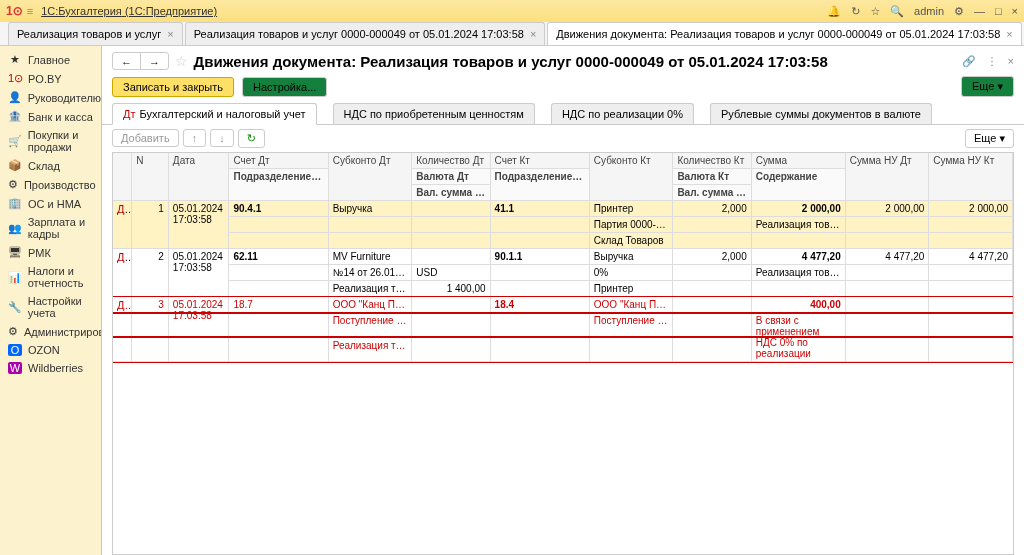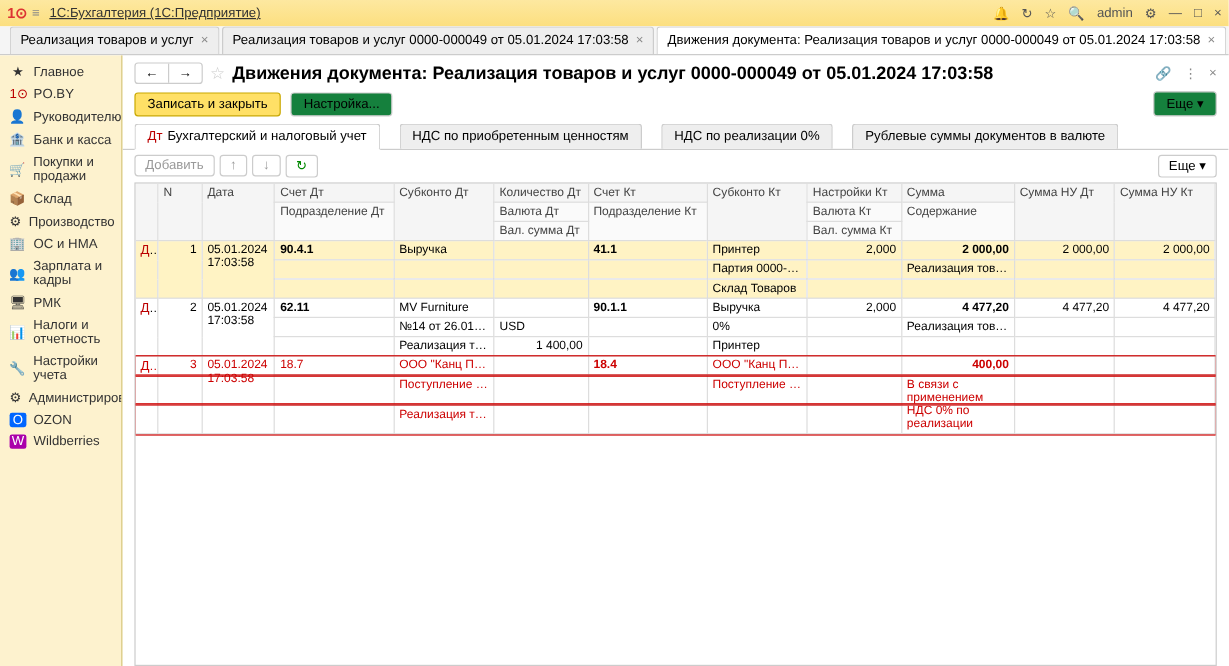--- a/index.html
+++ b/index.html
@@ -45,21 +45,21 @@
 .itab .ico { color: #b00; margin-right: 4px; }
 
 .grid-toolbar { padding: 4px 10px; display: flex; align-items: flex-start; gap: 4px; }
 .grid-toolbar .tbtn { border: 1px solid #ccc; padding: 2px 8px; border-radius: 3px; cursor: pointer; background: #fff; }
 .grid-toolbar .tbtn.disabled { color: #999; }
 
 .grid { margin: 0 10px; border: 1px solid #ccc; flex: 1; overflow: auto; }
 table { width: 100%; border-collapse: collapse; table-layout: fixed; }
 th, td { border-right: 1px solid #ddd; border-bottom: 1px solid #ddd; padding: 2px 4px; text-align: left; vertical-align: top; font-size: 10px; overflow: hidden; text-overflow: ellipsis; white-space: nowrap; }
 th { background: #f5f5f5; color: #444; font-weight: normal; }
-th.sub { background: #fafafa; }
+th.sub { background: #fafafa; font-weight: bold; }
 .r-num { text-align: right; }
 .row-sel td { background: #fff3c4; }
 .row-red td { color: #c00; }
 tbody tr.row-red { outline: 1px solid #c00; }
 .icon-cell { text-align: center; }
 </style>
 </head>
 <body>
 
 <div class="titlebar">
@@ -214,21 +214,21 @@
       <thead>
         <tr>
           <th rowspan="3"></th>
           <th rowspan="3">N</th>
           <th rowspan="3">Дата</th>
           <th>Счет Дт</th>
           <th rowspan="3">Субконто Дт</th>
           <th>Количество Дт</th>
           <th>Счет Кт</th>
           <th rowspan="3">Субконто Кт</th>
-          <th>Настройки Кт</th>
+          <th>Количество Кт</th>
           <th>Сумма</th>
           <th rowspan="3">Сумма НУ Дт</th>
           <th rowspan="3">Сумма НУ Кт</th>
         </tr>
         <tr>
           <th class="sub" rowspan="2">Подразделение Дт</th>
           <th class="sub">Валюта Дт</th>
           <th class="sub" rowspan="2">Подразделение Кт</th>
           <th class="sub">Валюта Кт</th>
           <th class="sub" rowspan="2">Содержание</th>

